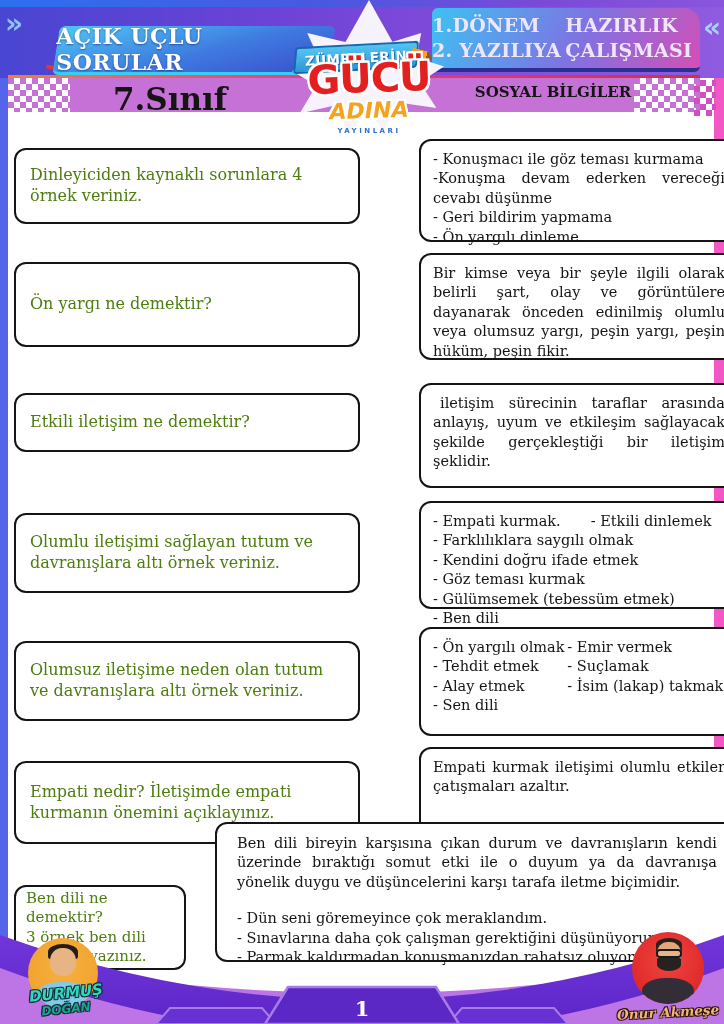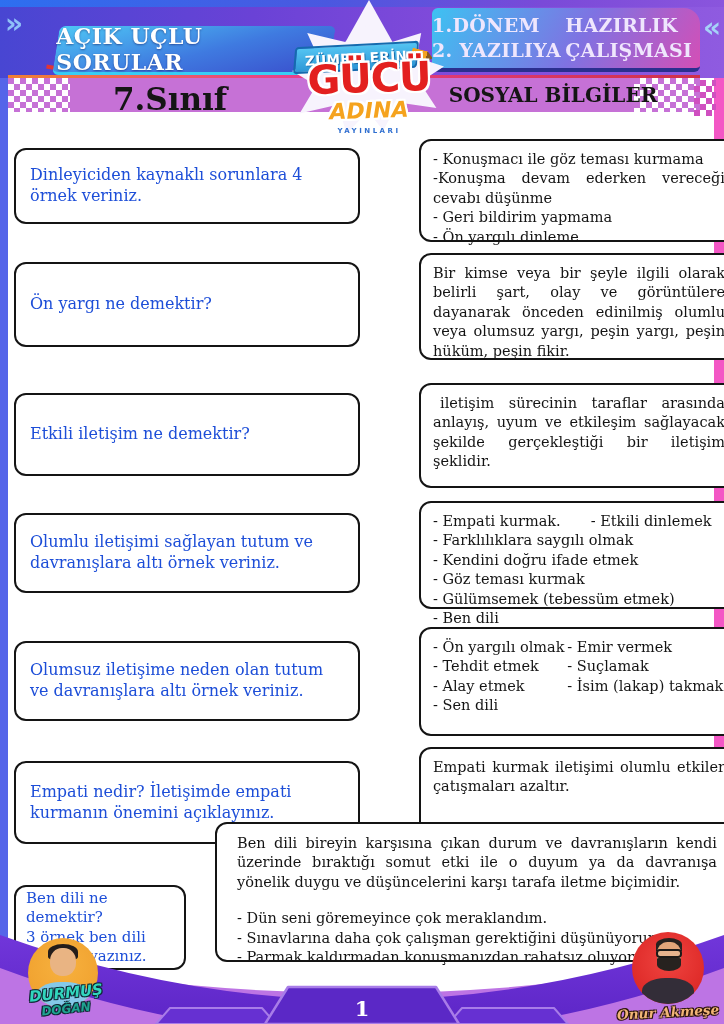--- a/index.html
+++ b/index.html
@@ -34,21 +34,21 @@
       border-radius:6px 16px 6px 6px; border-bottom:4px solid #2b2f8f;
       display:flex; flex-direction:row; align-items:center; justify-content:center; }
   .banner-right div { color:#efe6fd; font-weight:bold; font-size:19px; line-height:1.32; letter-spacing:.3px; }
 
   .band-line { position:absolute; top:75px; left:8px; width:692px; height:3px; z-index:2;
       background:linear-gradient(90deg,#f08030,#e8408c 40%,#d03048); }
   .band { position:absolute; top:78px; left:8px; width:692px; height:34px; background:#c671d6; z-index:2; }
   .grade   { position:absolute; top:81px; left:70px;  width:200px; text-align:center; z-index:3;
              font-size:31px; font-weight:bold; color:#151515; }
   .subject { position:absolute; top:83px; left:448px; width:210px; text-align:center; z-index:3;
-             font-size:20px; font-weight:bold; color:#151515; }
+             font-size:15px; font-weight:bold; color:#151515; }
 
   .pixels { position:absolute; z-index:3;
       background-image:conic-gradient(var(--px) 25%, transparent 0 50%, var(--px) 0 75%, transparent 0);
       background-size:12px 12px; }
   #px-band-left   { left:8px;   top:78px; width:62px; height:34px; --px:#ffffff; }
   #px-band-right  { left:634px; top:78px; width:62px; height:34px; --px:#ffffff; }
   #px-corner-right{ left:694px; top:80px; width:22px; height:36px; --px:#cf4fc0; }
 
   
   .logo-top-tri { position:absolute; left:341px; top:0; width:56px; height:50px; background:#f7f3fd;
@@ -71,21 +71,21 @@
   .logo-adina { position:absolute; left:306px; top:100px; width:126px; text-align:center; z-index:4;
       font-size:22px; font-weight:bold; font-style:italic; color:#f5a31e;
       font-family:"DejaVu Sans",sans-serif; transform:rotate(-2deg); line-height:1; }
   .logo-yayinlari { position:absolute; left:306px; top:127px; width:126px; text-align:center; z-index:4;
       font-size:7px; font-weight:bold; color:#2f6fd0; letter-spacing:2.5px;
       font-family:"DejaVu Sans",sans-serif; }
 
   
   .qbox { position:absolute; left:14px; width:346px; background:#fff; border:2.5px solid #141414;
       border-radius:12px; display:flex; align-items:center; z-index:2; box-sizing:border-box; }
-  .qt { padding:6px 14px; font-size:16px; line-height:1.3; color:#1d4ed8; }
+  .qt { padding:6px 14px; font-size:16px; line-height:1.3; color:#4d7c0f; }
   .abox { position:absolute; left:392px; width:320px; background:#fff; border:2.5px solid #141414;
       border-radius:12px; padding:9px 12px; box-sizing:border-box; font-size:14.5px; line-height:1.34;
       color:#141414; z-index:2;margin-left:27px; }
   .just { text-align:justify; }
   .indent { text-indent:7px; }
   .two-col { display:flex; }
   .two-col span:first-child { width:54%; }
   .cols { display:flex; }
   .col-l { width:46%; }
   .col-r { flex:1; }
@@ -173,21 +173,21 @@
     <div>- Ön yargılı dinleme</div>
   </div>
 
   <div class="qbox" style="top:262px;height:85px;">
     <div class="qt">Ön yargı ne demektir?</div>
   </div>
   <div class="abox just" style="top:253px;height:107px;">
     <div>Bir kimse veya bir şeyle ilgili olarak belirli şart, olay ve görüntülere dayanarak önceden edinilmiş olumlu veya olumsuz yargı, peşin yargı, peşin hüküm, peşin fikir.</div>
   </div>
 
-  <div class="qbox" style="top:393px;height:83px;">
+  <div class="qbox" style="top:393px;height:59px;">
     <div class="qt">Etkili iletişim ne demektir?</div>
   </div>
   <div class="abox just" style="top:383px;height:105px;">
     <div class="indent">iletişim sürecinin taraflar arasında anlayış, uyum ve etkileşim sağlayacak şekilde gerçekleştiği bir iletişim şeklidir.</div>
   </div>
 
   <div class="qbox" style="top:513px;height:80px;">
     <div class="qt">Olumlu iletişimi sağlayan tutum ve davranışlara altı örnek veriniz.</div>
   </div>
   <div class="abox" style="top:501px;height:108px;">

